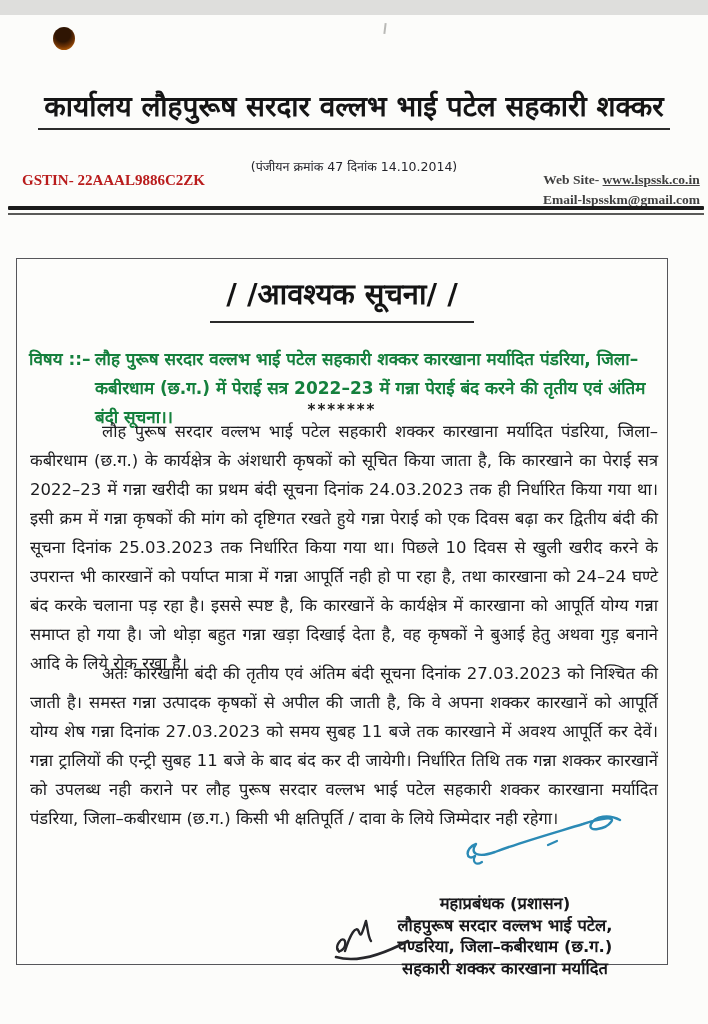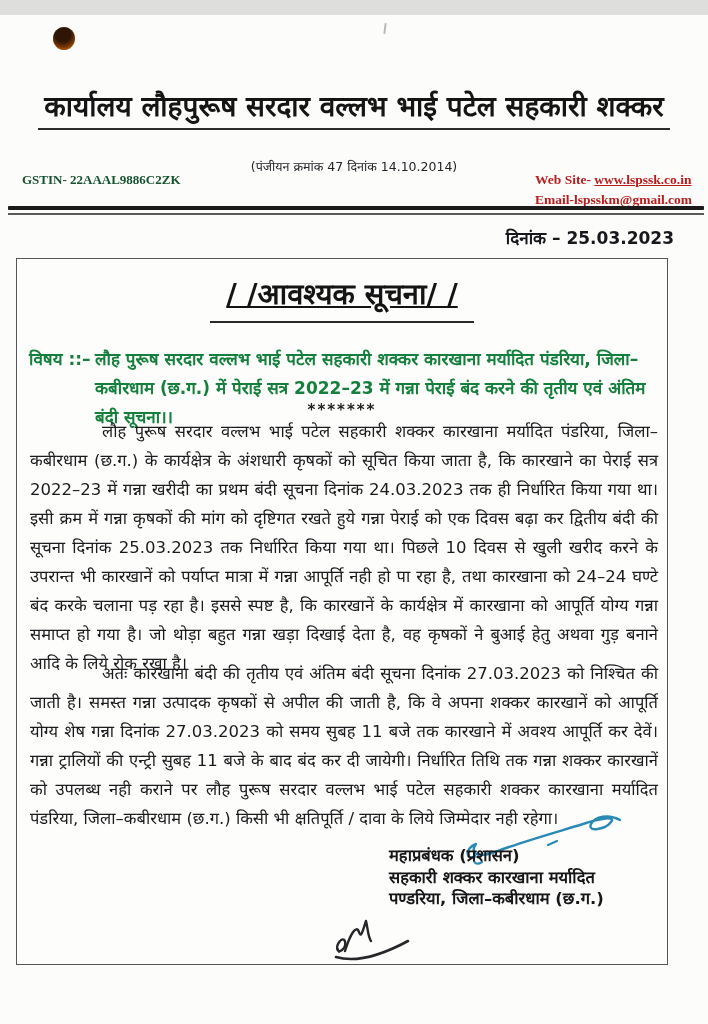--- a/index.html
+++ b/index.html
@@ -33,30 +33,30 @@
     text-align:center; font-weight:700;
     font-size:28px; line-height:40px; color:#151515;
   }
   .header-title .uline {
     display:inline-block; border-bottom:2px solid #2c2c2c; padding:0 6px 1px;
   }
 
   .meta-left {
     position:absolute; left:22px; top:155px;
     font-family:"Liberation Serif", serif; font-weight:700;
-    font-size:13px; line-height:20px; color:#14532d;
+    font-size:15px; line-height:20px; color:#b91c1c;
   }
   .meta-center {
     position:absolute; left:50%; transform:translateX(-50%); top:143px;
     font-size:12.5px; font-weight:400; white-space:nowrap; color:#23232a;
   }
   .meta-right {
-    position:absolute; right:16px; top:155px; text-align:left;
+    position:absolute; right:8px; top:155px; text-align:center;
     font-family:"Liberation Serif", serif; font-weight:700;
-    font-size:13.5px; line-height:20px; color:#b91c1c;
+    font-size:13.5px; line-height:20px; color:#404040;
   }
   .meta-right .url { text-decoration:underline; }
   .meta-right .email-line { }
 
   .rule-thick { position:absolute; left:8px; right:4px; top:191px; height:4px; background:#1b1b1b; border-radius:1px; }
   .rule-thin  { position:absolute; left:8px; right:4px; top:198px; height:2px; background:#5a5a58; }
 
   .date-line {
     position:absolute; right:34px; top:211px;
     font-size:17px; font-weight:600; color:#17171c;
@@ -67,21 +67,21 @@
     position:absolute; left:16px; top:243px;
     width:652px; height:707px;
     border:1.6px solid #56565a;
     background:#fdfdfb;
   }
   .notice-title {
     position:absolute; left:0; right:0; top:14px; text-align:center;
     font-size:29px; font-weight:700; color:#141414;
   }
   .notice-title .uline {
-    display:inline-block; border-bottom:2.2px solid #2a2a2a; padding:0 16px 9px;text-decoration:underline;
+    display:inline-block; border-bottom:2.2px solid #2a2a2a; padding:0 16px 9px;
   }
   .subject-row {
     position:absolute; left:12px; right:12px; top:86px;
     display:flex; font-weight:700; font-size:17px; line-height:29px; color:#15803d;
   }
   .subject-label { flex:0 0 66px; }
   .subject-text  { flex:1; }
   .stars {
     position:absolute; left:0; right:0; top:142px; text-align:center;
     font-size:15px; font-weight:700; letter-spacing:2px; color:#222;
@@ -90,22 +90,22 @@
     position:absolute; left:13px; width:628px;
     font-size:16.5px; line-height:29px; text-align:justify;
     text-indent:72px; font-weight:500; color:#1b1b1e;
   }
   .para-1 { top:158px; }
   .para-2 { top:400px; }
 
   
   .sig-blue { position:absolute; left:442px; top:551px; width:168px; height:58px; }
   .sig-text {
-    position:absolute; left:372px; top:586px; width:232px;
-    text-align:left; font-weight:700; font-size:16.5px; line-height:21.5px; color:#17171a;
+    position:absolute; left:372px; top:634px; width:232px;
+    text-align:center; font-weight:700; font-size:16.5px; line-height:21.5px; color:#17171a;
   }
   .sig-dark { position:absolute; left:315px; top:652px; width:80px; height:52px; }
 
   
   .bottom-edge {
     position:absolute; left:0; right:0; bottom:0; height:7px;
     background:#c9c9c6; border-top:1px solid #a5a5a2;
   }
 </style>
 </head>
@@ -128,21 +128,20 @@
   <div class="meta-center">(पंजीयन क्रमांक 47 दिनांक 14.10.2014)</div>
 
   <div class="meta-right">
     <div><span>Web Site- </span><span class="url">www.lspssk.co.in</span></div>
     <div class="email-line">Email-lspsskm@gmail.com</div>
   </div>
 
   <div class="rule-thick"></div>
   <div class="rule-thin"></div>
 
-  <div class="date-line">दिनांक – 25.03.2023</div>
 
   <div class="notice-box">
 
     <div class="notice-title">
       <span class="uline">/ /आवश्यक सूचना/ /</span>
     </div>
 
     <div class="subject-row">
       <span class="subject-label">विषय ::–</span>
       <span class="subject-text">लौह पुरूष सरदार वल्लभ भाई पटेल सहकारी शक्कर कारखाना मर्यादित पंडरिया, जिला–कबीरधाम (छ.ग.) में पेराई सत्र 2022–23 में गन्ना पेराई बंद करने की तृतीय एवं अंतिम बंदी सूचना।।</span>
@@ -157,22 +156,23 @@
     <svg class="sig-blue" viewBox="0 0 168 58">
       <g fill="none" stroke-linecap="round" stroke-linejoin="round" stroke="#2b8ab5">
         <path stroke-width="2.4" d="M16 46 C7 52 5 38 17 34 C10 44 19 48 36 42 C62 32 98 22 124 14 C142 8 157 6 152 12 C147 19 128 23 132 14 C136 6 150 4 161 10"></path>
         <path stroke-width="2.2" d="M89 35 l9 -4"></path>
         <path stroke-width="2.2" d="M16 46 C13 52 17 56 23 52"></path>
       </g>
     </svg>
 
     <div class="sig-text">
       <div>महाप्रबंधक (प्रशासन)</div>
+      <div>लौहपुरूष सरदार वल्लभ भाई पटेल,</div>
+      <div>पण्डरिया, जिला–कबीरधाम (छ.ग.)</div>
       <div>सहकारी शक्कर कारखाना मर्यादित</div>
-      <div>पण्डरिया, जिला–कबीरधाम (छ.ग.)</div>
     </div>
 
     <svg class="sig-dark" viewBox="0 0 80 52">
       <g fill="none" stroke-linecap="round" stroke-linejoin="round" stroke="#27272b">
         <path stroke-width="2.4" d="M8 30 C3 36 5 43 10 39 C15 35 14 26 9 29"></path>
         <path stroke-width="2.4" d="M13 40 C18 24 24 13 27 21 C29 28 31 19 34 10 C36 18 36 26 39 30"></path>
         <path stroke-width="2.6" d="M4 46 C24 52 50 44 76 30"></path>
         <path stroke-width="1.8" d="M6 38 l1 3"></path>
       </g>
     </svg>

